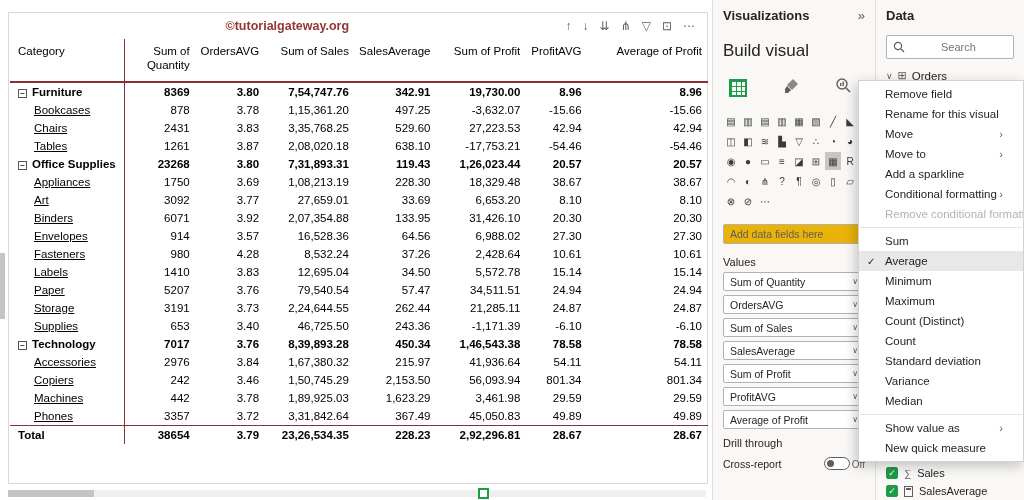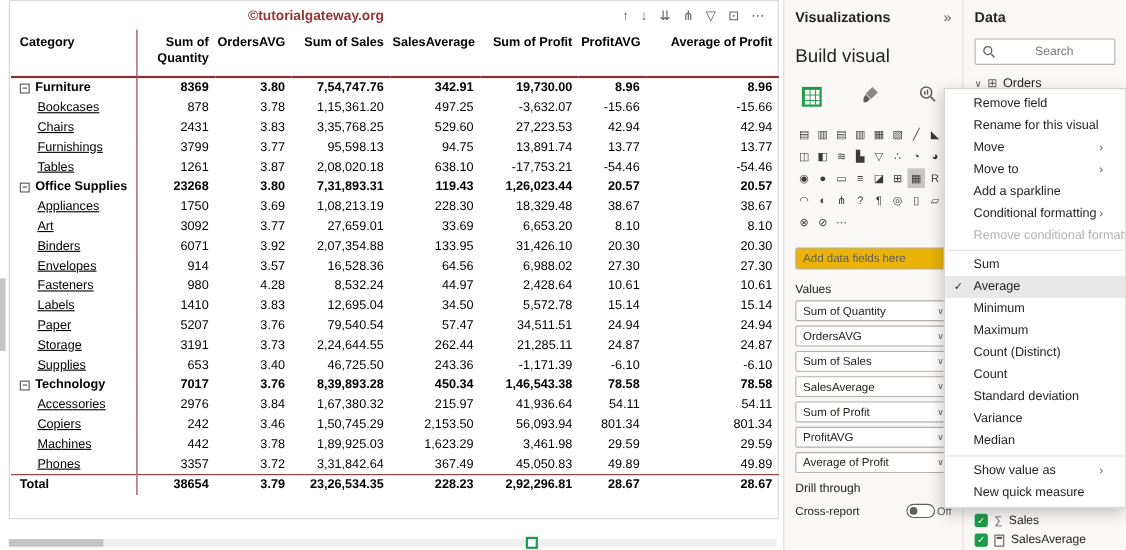--- a/index.html
+++ b/index.html
@@ -6,28 +6,28 @@
   html,body { margin:0; padding:0; }
   body {
     width:1024px; height:500px; overflow:hidden;
     font-family:"Liberation Sans", sans-serif;
     background:#ffffff; color:#252423;
   }
   .app { display:flex; width:1024px; height:500px; position:relative; }
 
   
   .canvas { width:712px; position:relative; background:#fff; }
-  .visual { position:absolute; left:8px; top:0; width:700px; height:472px; background:#fff; border:1px solid #d8d8d8; }
+  .visual { position:absolute; left:8px; top:12px; width:700px; height:472px; background:#fff; border:1px solid #d8d8d8; }
   .visual-top { display:flex; align-items:center; height:26px; }
   .watermark { flex:1; text-align:center; font-weight:bold; font-size:12.5px; color:#943634; }
   .actions { display:flex; gap:11px; padding-right:12px; color:#605e5c; font-size:12px; }
   .action { cursor:pointer; line-height:1; }
 
   table { width:698px; border-collapse:collapse; table-layout:fixed; margin-left:1px; font-size:11.5px; color:#000; }
-  th { font-weight:bold; text-align:right; vertical-align:top; padding:5px 6px 8px 2px; border-bottom:2px solid #8b3032; line-height:1.25; }
+  th { font-weight:normal; text-align:right; vertical-align:top; padding:5px 6px 8px 2px; border-bottom:2px solid #8b3032; line-height:1.25; }
   th.cat { text-align:left; padding-left:8px; }
   .cat { border-right:1px solid #8b3032; }
   td { padding:2px 6px; text-align:right; white-space:nowrap; overflow:hidden; height:18px; line-height:14px; }
   td.cat { text-align:left; padding-left:8px; }
   tr.row-item td.cat { padding-left:24px;text-decoration:underline; }
   tr.row-group td { font-weight:bold; }
   tr.row-total td { font-weight:bold; border-top:1px solid #8b3032; }
   .collapse-box { display:inline-flex; width:9px; height:9px; border:1px solid #555; margin-right:5px; align-items:center; justify-content:center; vertical-align:0px; }
   .minus { font-size:8px; line-height:1; color:#333; }
 
@@ -159,30 +159,20 @@
               <td class="cat"><span class="rlabel">Chairs</span></td>
               <td class="num">2431</td>
               <td class="num">3.83</td>
               <td class="num">3,35,768.25</td>
               <td class="num">529.60</td>
               <td class="num">27,223.53</td>
               <td class="num">42.94</td>
               <td class="num">42.94</td>
             </tr>
             <tr class="row-item">
-              <td class="cat"><span class="rlabel">Furnishings</span></td>
-              <td class="num">3799</td>
-              <td class="num">3.77</td>
-              <td class="num">95,598.13</td>
-              <td class="num">94.75</td>
-              <td class="num">13,891.74</td>
-              <td class="num">13.77</td>
-              <td class="num">13.77</td>
-            </tr>
-            <tr class="row-item">
               <td class="cat"><span class="rlabel">Tables</span></td>
               <td class="num">1261</td>
               <td class="num">3.87</td>
               <td class="num">2,08,020.18</td>
               <td class="num">638.10</td>
               <td class="num">-17,753.21</td>
               <td class="num">-54.46</td>
               <td class="num">-54.46</td>
             </tr>
             <tr class="row-group">
@@ -235,21 +225,21 @@
               <td class="num">64.56</td>
               <td class="num">6,988.02</td>
               <td class="num">27.30</td>
               <td class="num">27.30</td>
             </tr>
             <tr class="row-item">
               <td class="cat"><span class="rlabel">Fasteners</span></td>
               <td class="num">980</td>
               <td class="num">4.28</td>
               <td class="num">8,532.24</td>
-              <td class="num">44.97</td>
+              <td class="num">37.26</td>
               <td class="num">2,428.64</td>
               <td class="num">10.61</td>
               <td class="num">10.61</td>
             </tr>
             <tr class="row-item">
               <td class="cat"><span class="rlabel">Labels</span></td>
               <td class="num">1410</td>
               <td class="num">3.83</td>
               <td class="num">12,695.04</td>
               <td class="num">34.50</td>

